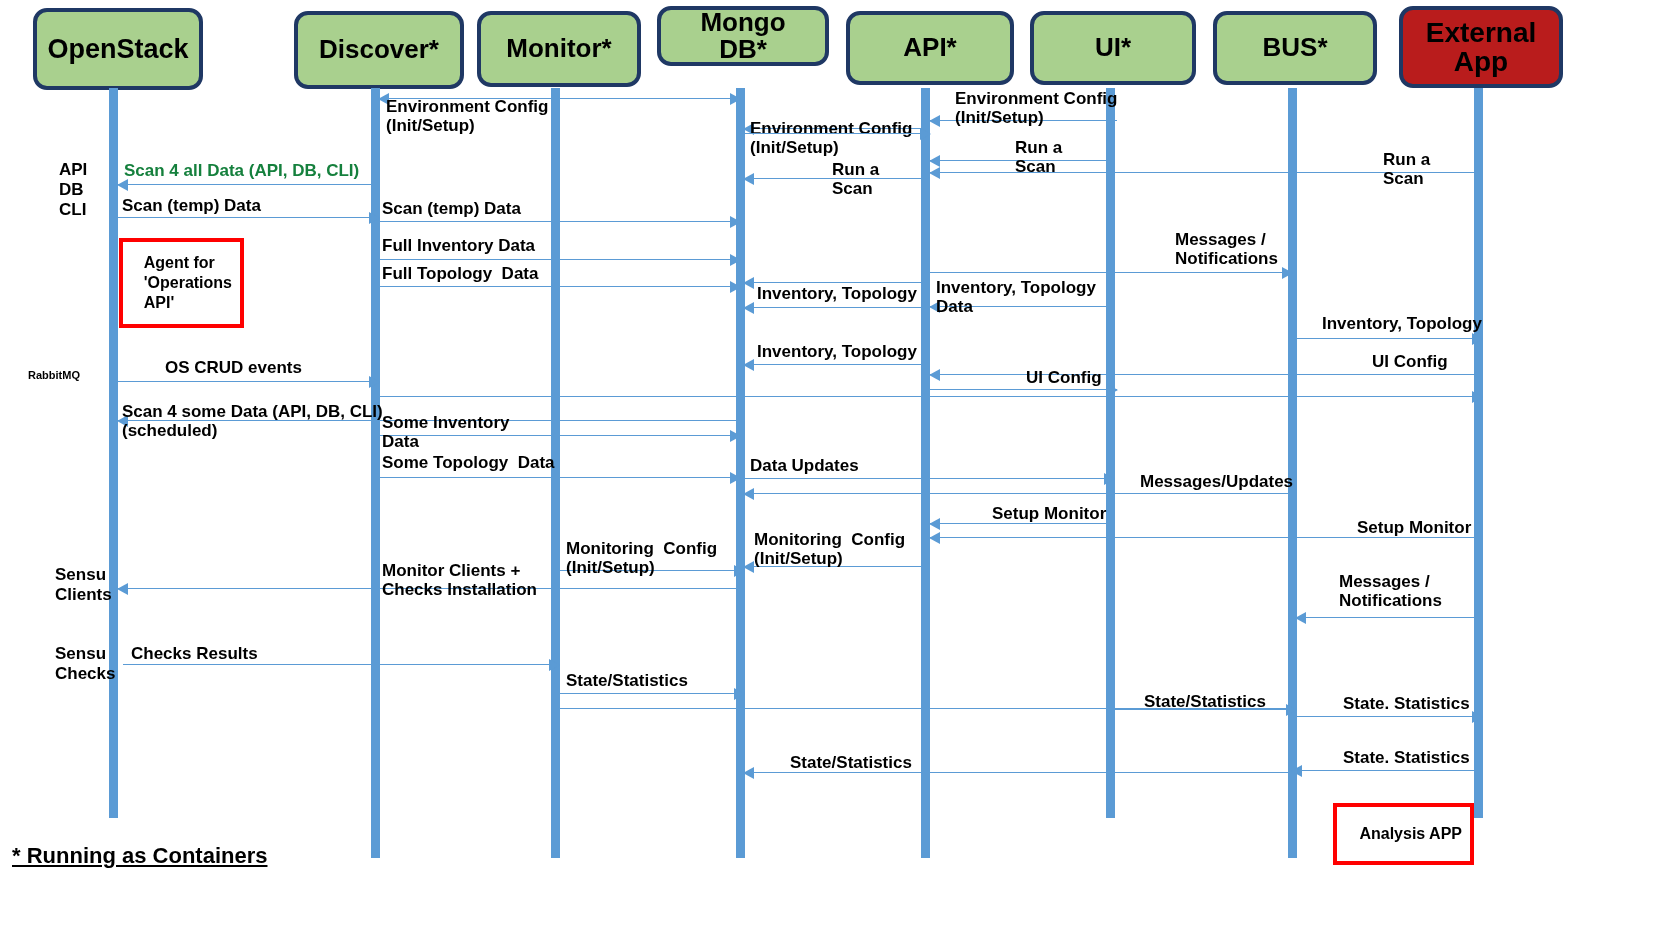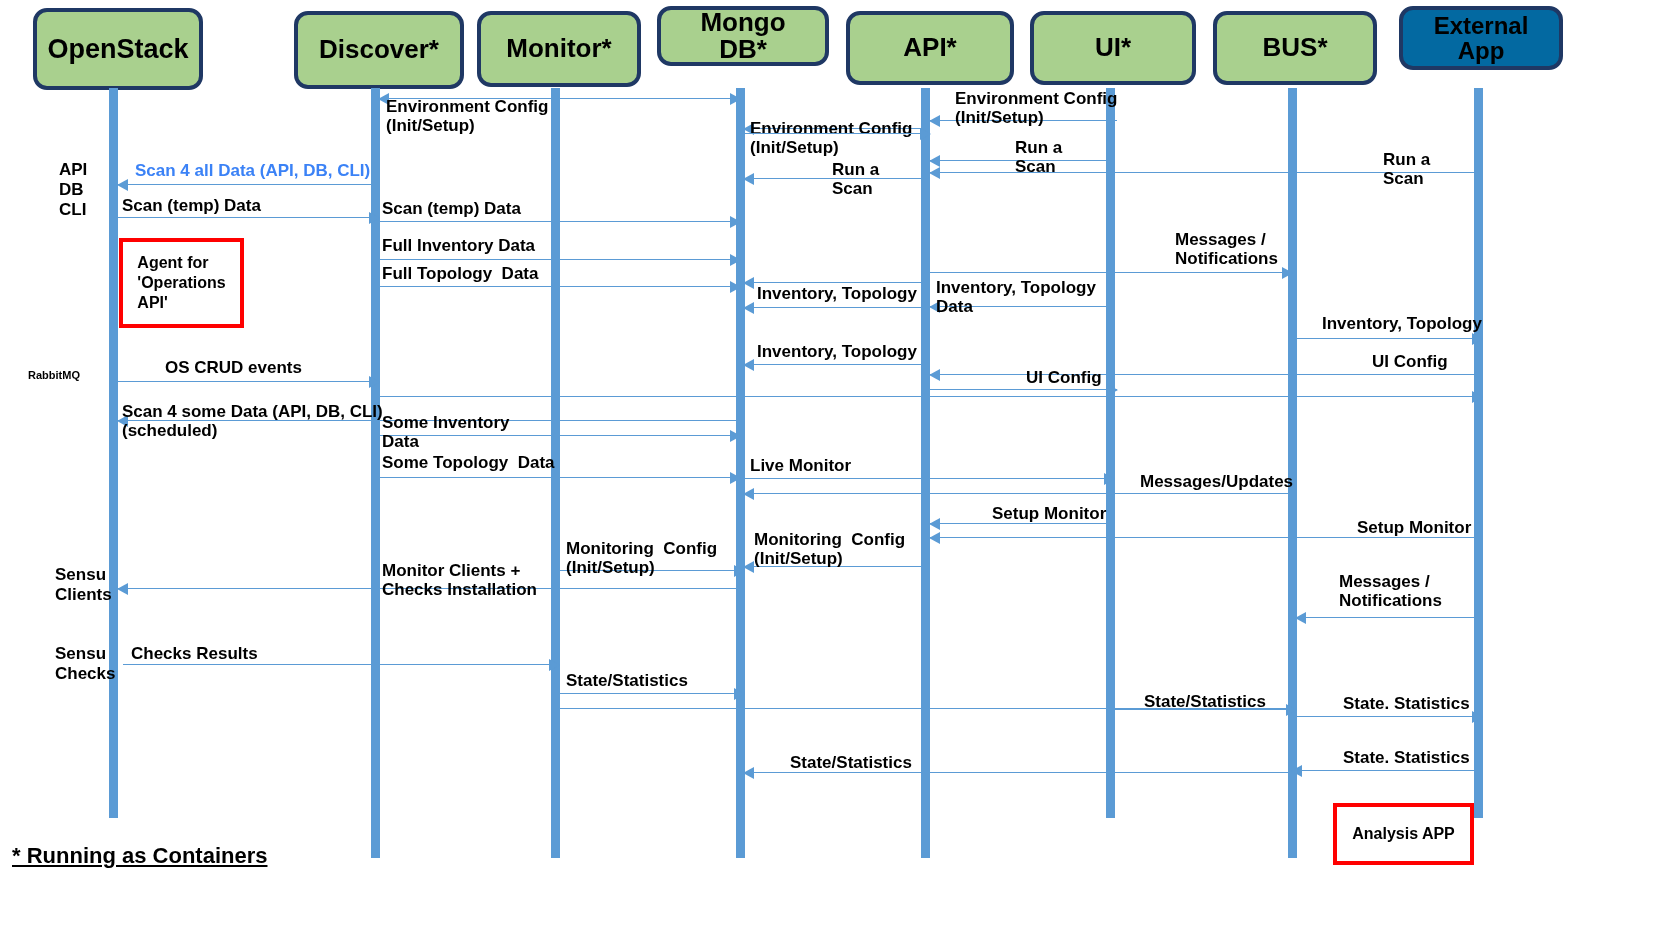--- a/index.html
+++ b/index.html
@@ -74,21 +74,21 @@
     border: 4px solid #ff0000;
     background: #ffffff;
     color: #000000;
     font-weight: bold;
     line-height: 1.25;
     padding: 6px 8px;
   }
   .redbox.centered {
     display: flex;
     align-items: center;
-    justify-content: center;
+    justify-content: flex-end;
   }
   .footnote {
     position: absolute;
     font-weight: bold;
     color: #000000;
     text-decoration: underline;
     white-space: pre;
   }
 </style>
 </head>
@@ -111,21 +111,21 @@
       </div>
       <div class="actor-box" style="left: 846px; top: 11px; width: 168px; height: 74px; font-size: 26px; background: rgb(169, 208, 142); border-color: rgb(31, 56, 100);">
         <span style="white-space: pre-line;">API*</span>
       </div>
       <div class="actor-box" style="left: 1030px; top: 11px; width: 166px; height: 74px; font-size: 26px; background: rgb(169, 208, 142); border-color: rgb(31, 56, 100);">
         <span style="white-space: pre-line;">UI*</span>
       </div>
       <div class="actor-box" style="left: 1213px; top: 11px; width: 164px; height: 74px; font-size: 26px; background: rgb(169, 208, 142); border-color: rgb(31, 56, 100);">
         <span style="white-space: pre-line;">BUS*</span>
       </div>
-      <div class="actor-box" style="left: 1399px; top: 6px; width: 164px; height: 64px; font-size: 24px; background: #0369a1; border-color: rgb(31, 56, 100);">
+      <div class="actor-box" style="left: 1399px; top: 6px; width: 164px; height: 82px; font-size: 28px; background: #b91c1c; border-color: rgb(31, 56, 100);">
         <span style="white-space: pre-line;">External
 App</span>
       </div>
     </div>
   <div id="lifelines-layer">
       <div class="lifeline" style="left: 109px; top: 88px; height: 730px; background: rgb(91, 155, 213);"></div>
       <div class="lifeline" style="left: 371px; top: 88px; height: 770px; background: rgb(91, 155, 213);"></div>
       <div class="lifeline" style="left: 551px; top: 88px; height: 770px; background: rgb(91, 155, 213);"></div>
       <div class="lifeline" style="left: 736px; top: 88px; height: 770px; background: rgb(91, 155, 213);"></div>
       <div class="lifeline" style="left: 921px; top: 88px; height: 770px; background: rgb(91, 155, 213);"></div>
@@ -157,21 +157,21 @@
       <div class="msg-line" style="left: 930px; top: 172px; width: 552px; border-top-color: rgb(91, 155, 213);"></div>
       <div class="arrow-head left" style="top: 167px; left: 929px; border-right-color: rgb(91, 155, 213);"></div>
       <div class="msg-label" style="left: 1383px; top: 150px; font-size: 17px; color: rgb(0, 0, 0);">Run a
 Scan</div>
       <div class="msg-line" style="left: 744px; top: 178px; width: 186px; border-top-color: rgb(91, 155, 213);"></div>
       <div class="arrow-head left" style="top: 173px; left: 743px; border-right-color: rgb(91, 155, 213);"></div>
       <div class="msg-label" style="left: 832px; top: 160px; font-size: 17px; color: rgb(0, 0, 0);">Run a
 Scan</div>
       <div class="msg-line" style="left: 118px; top: 184px; width: 261px; border-top-color: rgb(91, 155, 213);"></div>
       <div class="arrow-head left" style="top: 179px; left: 117px; border-right-color: rgb(91, 155, 213);"></div>
-      <div class="msg-label" style="left: 135px; top: 161px; font-size: 17px; color: #3b82f6;">Scan 4 all Data (API, DB, CLI)</div>
+      <div class="msg-label" style="left: 124px; top: 161px; font-size: 17px; color: #15803d;">Scan 4 all Data (API, DB, CLI)</div>
       <div class="msg-line" style="left: 118px; top: 217px; width: 261px; border-top-color: rgb(91, 155, 213);"></div>
       <div class="arrow-head right" style="top: 212px; left: 369px; border-left-color: rgb(91, 155, 213);"></div>
       <div class="msg-label" style="left: 122px; top: 196px; font-size: 17px; color: rgb(0, 0, 0);">Scan (temp) Data</div>
       <div class="msg-line" style="left: 379px; top: 221px; width: 361px; border-top-color: rgb(91, 155, 213);"></div>
       <div class="arrow-head right" style="top: 216px; left: 730px; border-left-color: rgb(91, 155, 213);"></div>
       <div class="msg-label" style="left: 382px; top: 199px; font-size: 17px; color: rgb(0, 0, 0);">Scan (temp) Data</div>
       <div class="msg-line" style="left: 379px; top: 259px; width: 361px; border-top-color: rgb(91, 155, 213);"></div>
       <div class="arrow-head right" style="top: 254px; left: 730px; border-left-color: rgb(91, 155, 213);"></div>
       <div class="msg-label" style="left: 382px; top: 236px; font-size: 17px; color: rgb(0, 0, 0); text-align: right;">Full Inventory Data</div>
       <div class="msg-line" style="left: 379px; top: 286px; width: 361px; border-top-color: rgb(91, 155, 213);"></div>
@@ -213,21 +213,21 @@
 (scheduled)</div>
       <div class="msg-line" style="left: 379px; top: 435px; width: 361px; border-top-color: rgb(91, 155, 213);"></div>
       <div class="arrow-head right" style="top: 430px; left: 730px; border-left-color: rgb(91, 155, 213);"></div>
       <div class="msg-label" style="left: 382px; top: 413px; font-size: 17px; color: rgb(0, 0, 0);">Some Inventory
 Data</div>
       <div class="msg-line" style="left: 379px; top: 477px; width: 361px; border-top-color: rgb(91, 155, 213);"></div>
       <div class="arrow-head right" style="top: 472px; left: 730px; border-left-color: rgb(91, 155, 213);"></div>
       <div class="msg-label" style="left: 382px; top: 453px; font-size: 17px; color: rgb(0, 0, 0);">Some Topology  Data</div>
       <div class="msg-line" style="left: 744px; top: 478px; width: 370px; border-top-color: rgb(91, 155, 213);"></div>
       <div class="arrow-head right" style="top: 473px; left: 1104px; border-left-color: rgb(91, 155, 213);"></div>
-      <div class="msg-label" style="left: 750px; top: 456px; font-size: 17px; color: rgb(0, 0, 0);">Live Monitor</div>
+      <div class="msg-label" style="left: 750px; top: 456px; font-size: 17px; color: rgb(0, 0, 0);">Data Updates</div>
       <div class="msg-line" style="left: 744px; top: 493px; width: 552px; border-top-color: rgb(91, 155, 213);"></div>
       <div class="arrow-head left" style="top: 488px; left: 743px; border-right-color: rgb(91, 155, 213);"></div>
       <div class="msg-label" style="left: 1140px; top: 472px; font-size: 17px; color: rgb(0, 0, 0);">Messages/Updates</div>
       <div class="msg-line" style="left: 930px; top: 523px; width: 184px; border-top-color: rgb(91, 155, 213);"></div>
       <div class="arrow-head left" style="top: 518px; left: 929px; border-right-color: rgb(91, 155, 213);"></div>
       <div class="msg-label" style="left: 992px; top: 504px; font-size: 17px; color: rgb(0, 0, 0);">Setup Monitor</div>
       <div class="msg-line" style="left: 930px; top: 537px; width: 552px; border-top-color: rgb(91, 155, 213);"></div>
       <div class="arrow-head left" style="top: 532px; left: 929px; border-right-color: rgb(91, 155, 213);"></div>
       <div class="msg-label" style="left: 1357px; top: 518px; font-size: 17px; color: rgb(0, 0, 0);">Setup Monitor</div>
       <div class="msg-line" style="left: 744px; top: 566px; width: 186px; border-top-color: rgb(91, 155, 213);"></div>

